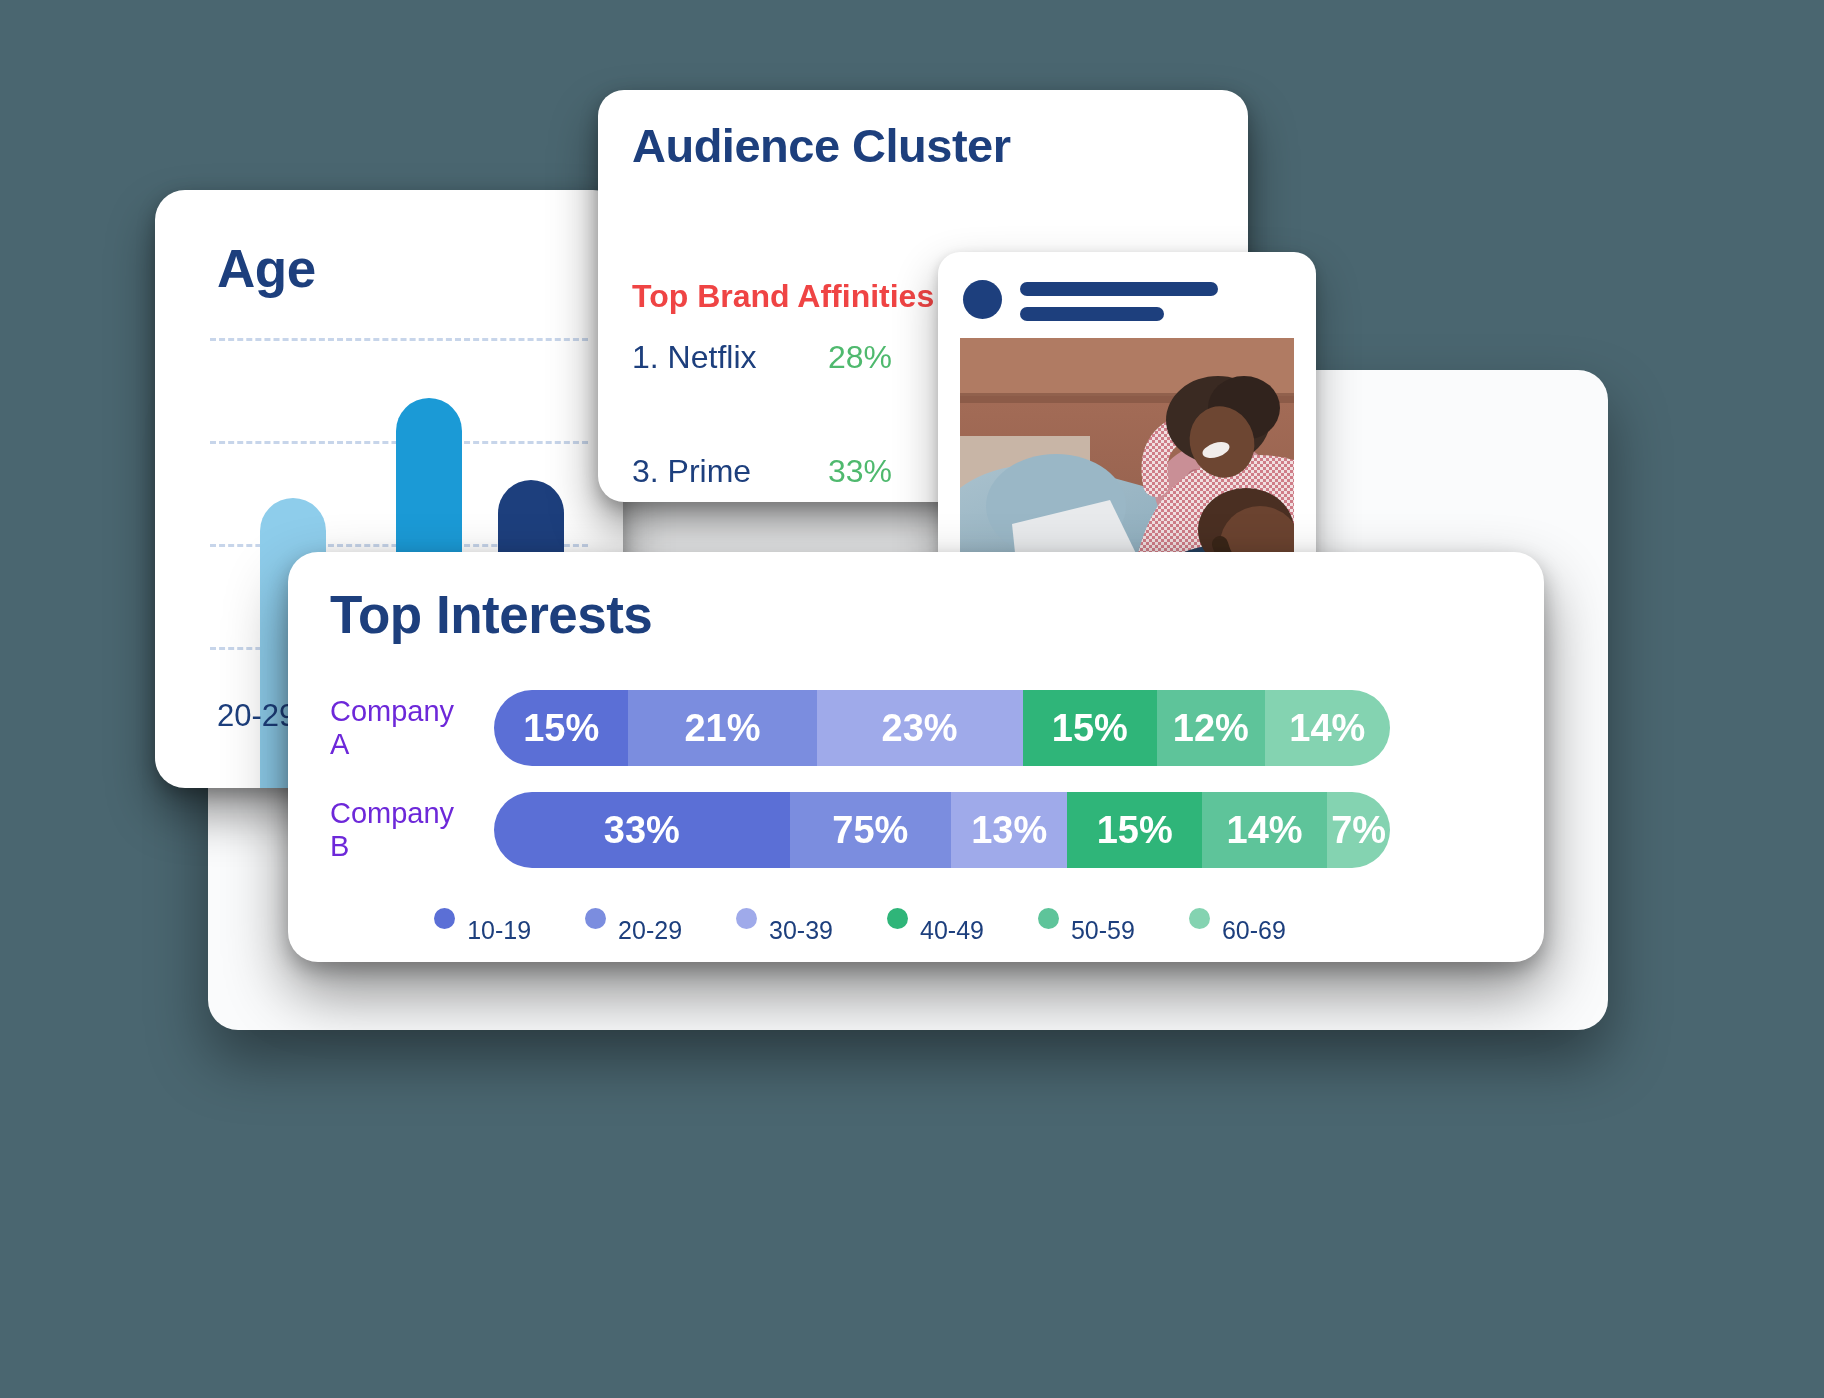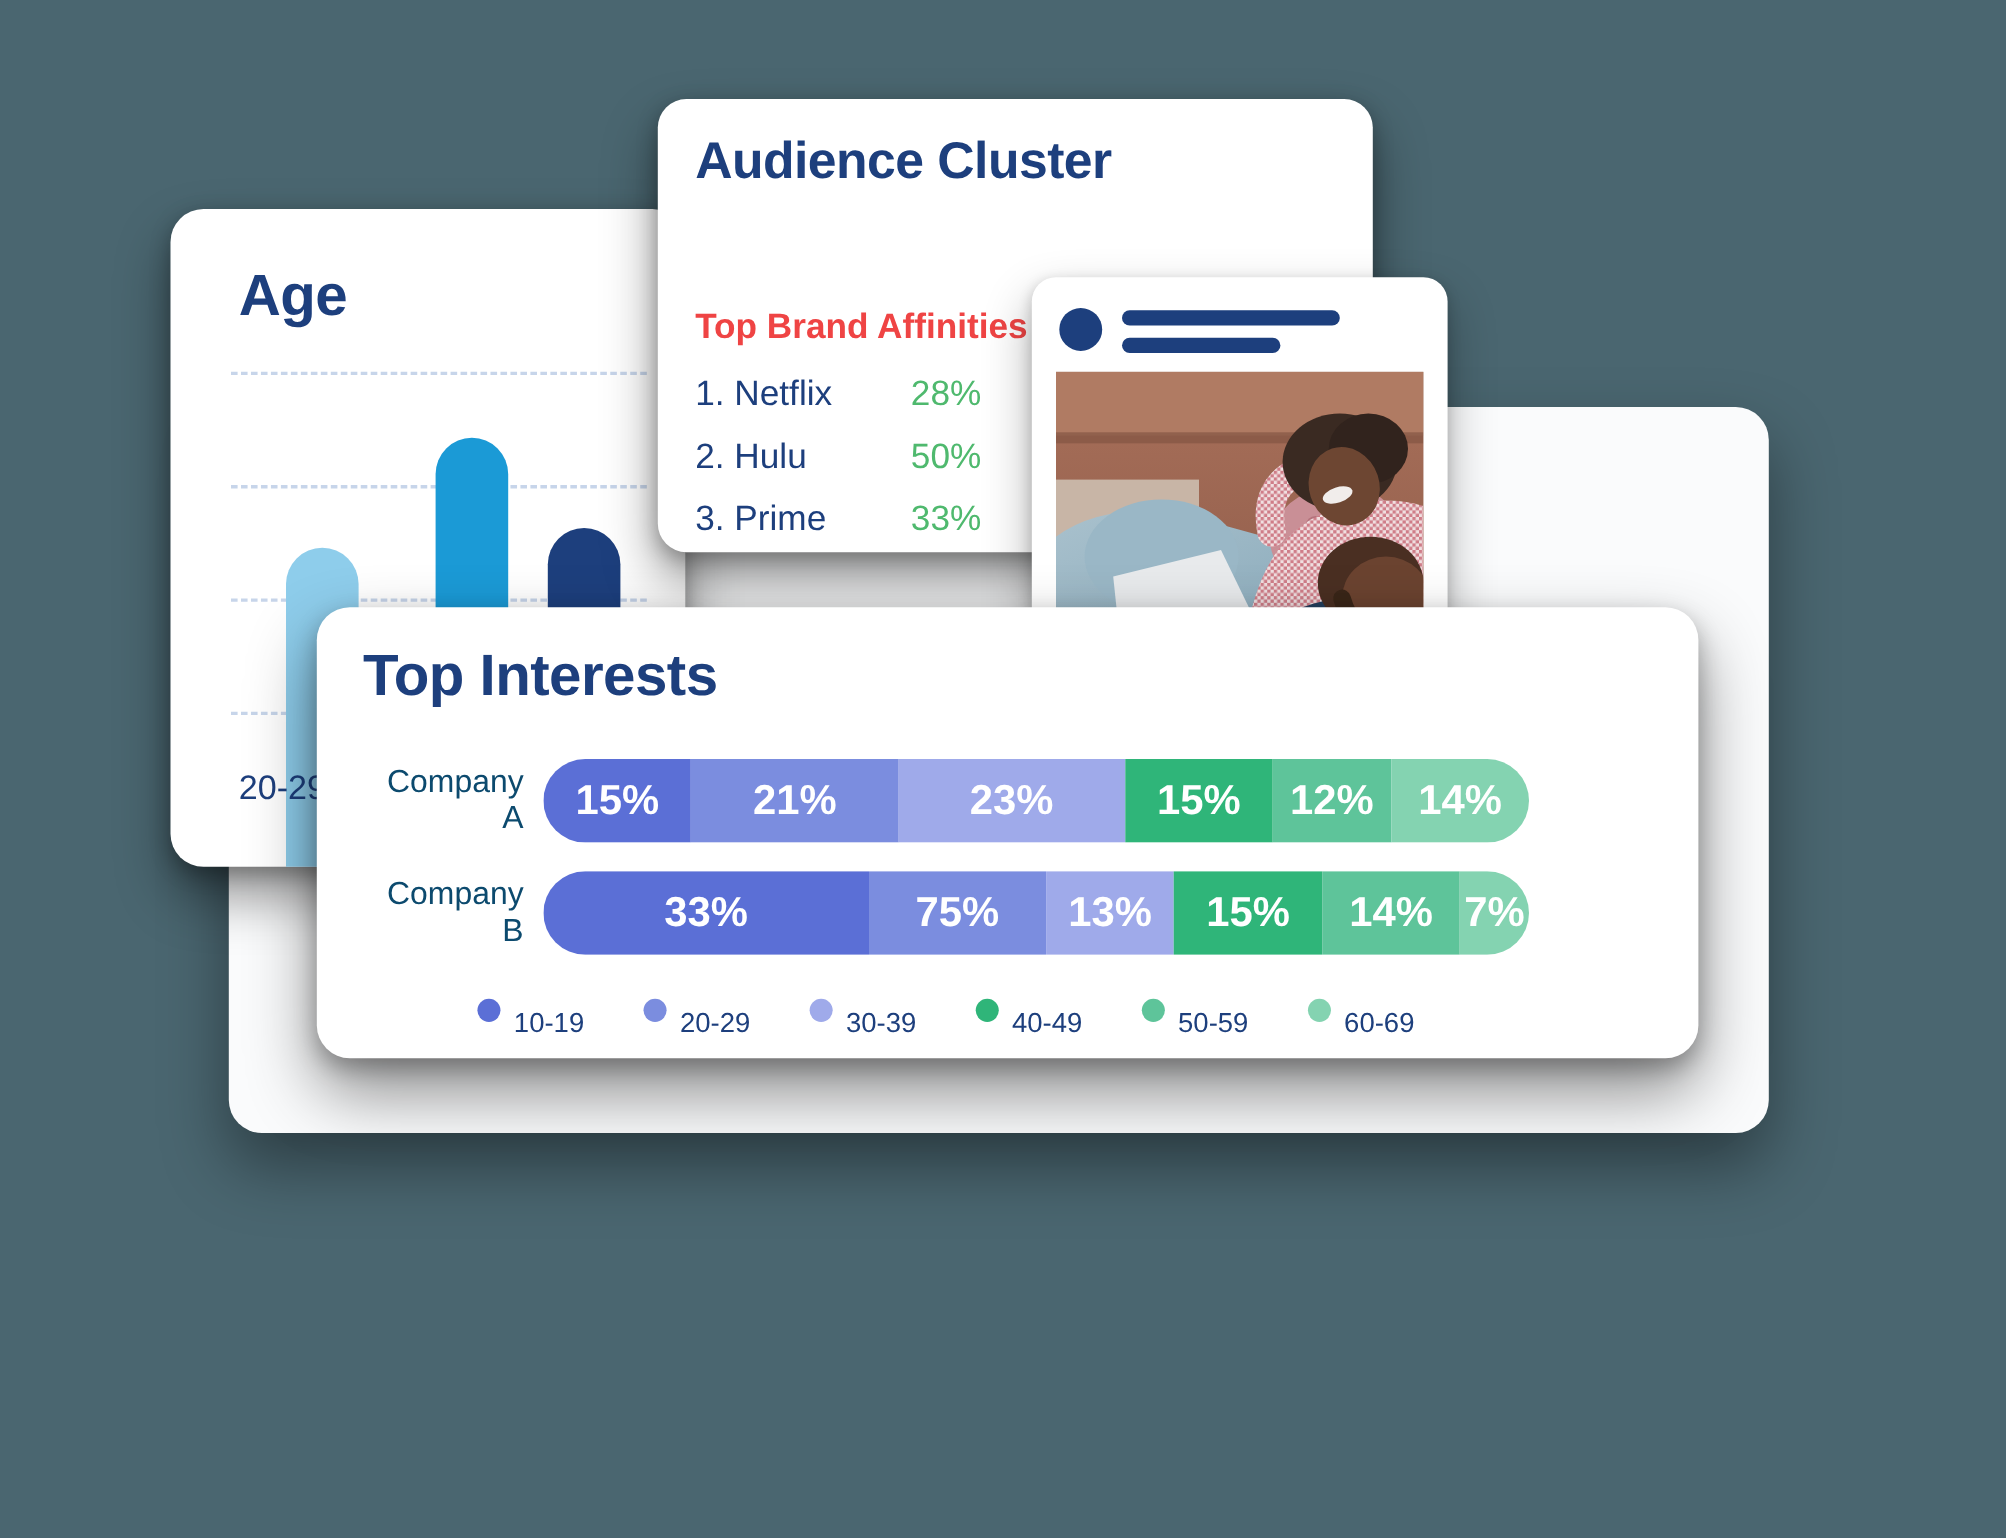--- a/index.html
+++ b/index.html
@@ -195,24 +195,23 @@
     left: 42px;
     width: 1060px;
     height: 76px;
     display: flex;
     align-items: center;
   }
   #row-company-a { top: 138px; }
   #row-company-b { top: 240px; }
   .row-label {
     width: 146px;
-    text-align: right;
     padding-right: 18px;
     font-size: 29px;
-    color: #0c4a6e;
+    color: #6d28d9;
     box-sizing: border-box;
     flex: 0 0 164px;
   }
   .stacked-bar {
     flex: 1 1 auto;
     height: 76px;
     display: flex;
     border-radius: 38px;
     overflow: hidden;
   }
@@ -276,24 +275,20 @@
 
   <div class="card" id="cluster-card">
     <div id="cluster-title">Audience Cluster</div>
 
 
     <div id="affinities-heading">Top Brand Affinities</div>
 
     <div class="cluster-row brand-row-0">
       <span class="cluster-label">1. Netflix</span>
       <span class="cluster-value green">28%</span>
-    </div>
-    <div class="cluster-row brand-row-1">
-      <span class="cluster-label">2. Hulu</span>
-      <span class="cluster-value green">50%</span>
     </div>
     <div class="cluster-row brand-row-2">
       <span class="cluster-label">3. Prime</span>
       <span class="cluster-value green">33%</span>
     </div>
   </div>
 
   <div class="card" id="photo-card">
     <div id="photo-avatar"></div>
     <div class="photo-line" id="photo-line-1"></div>

